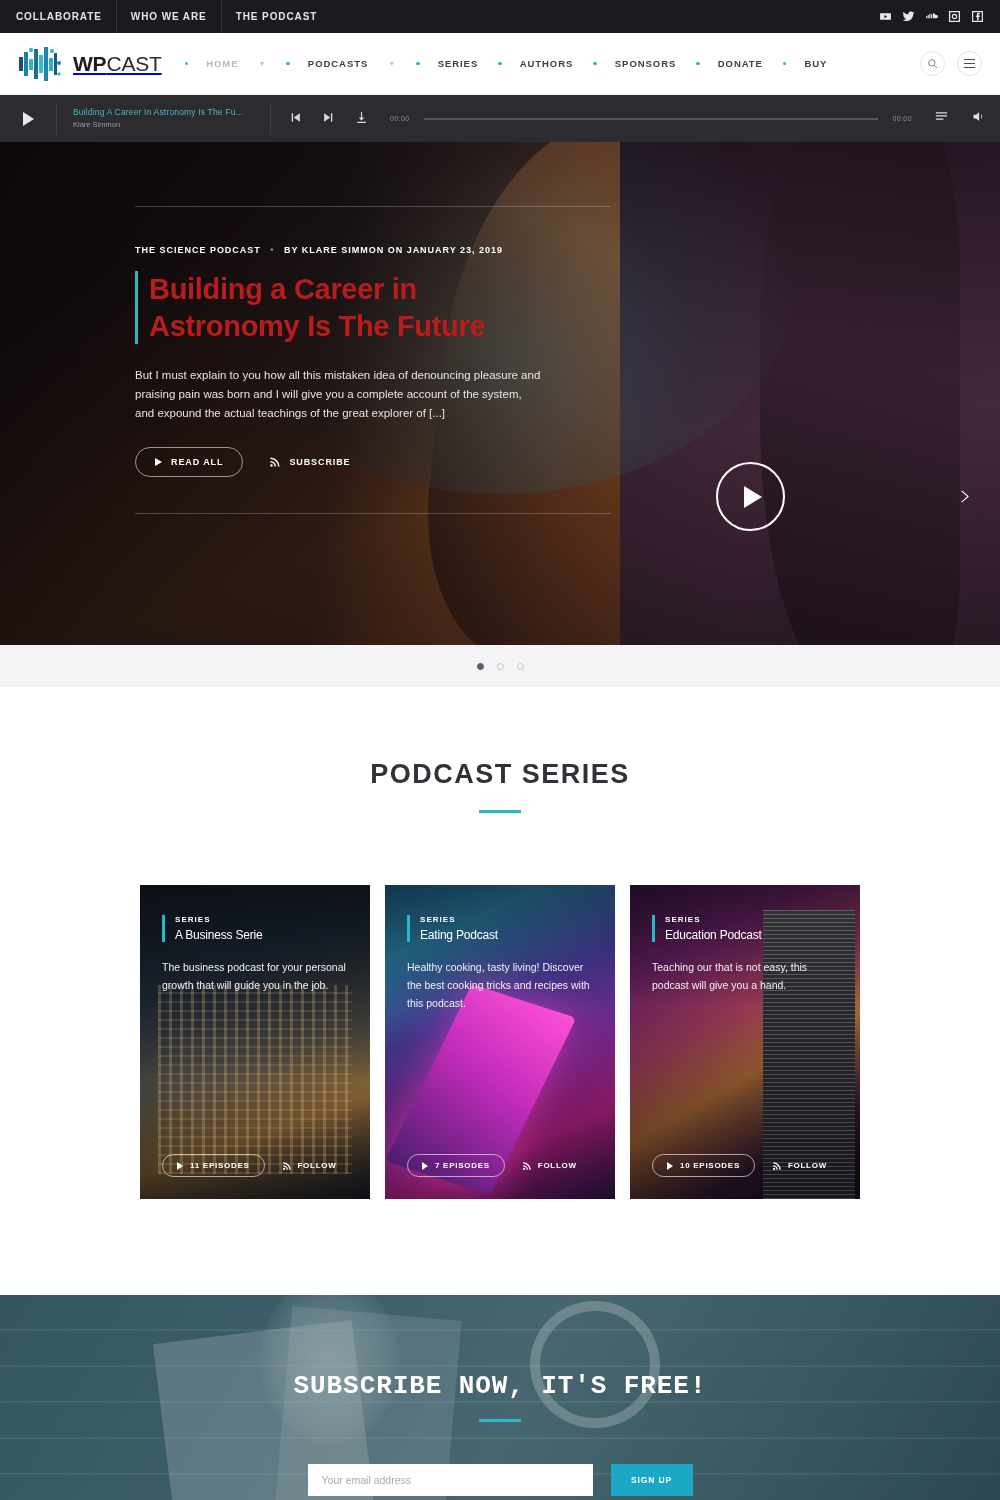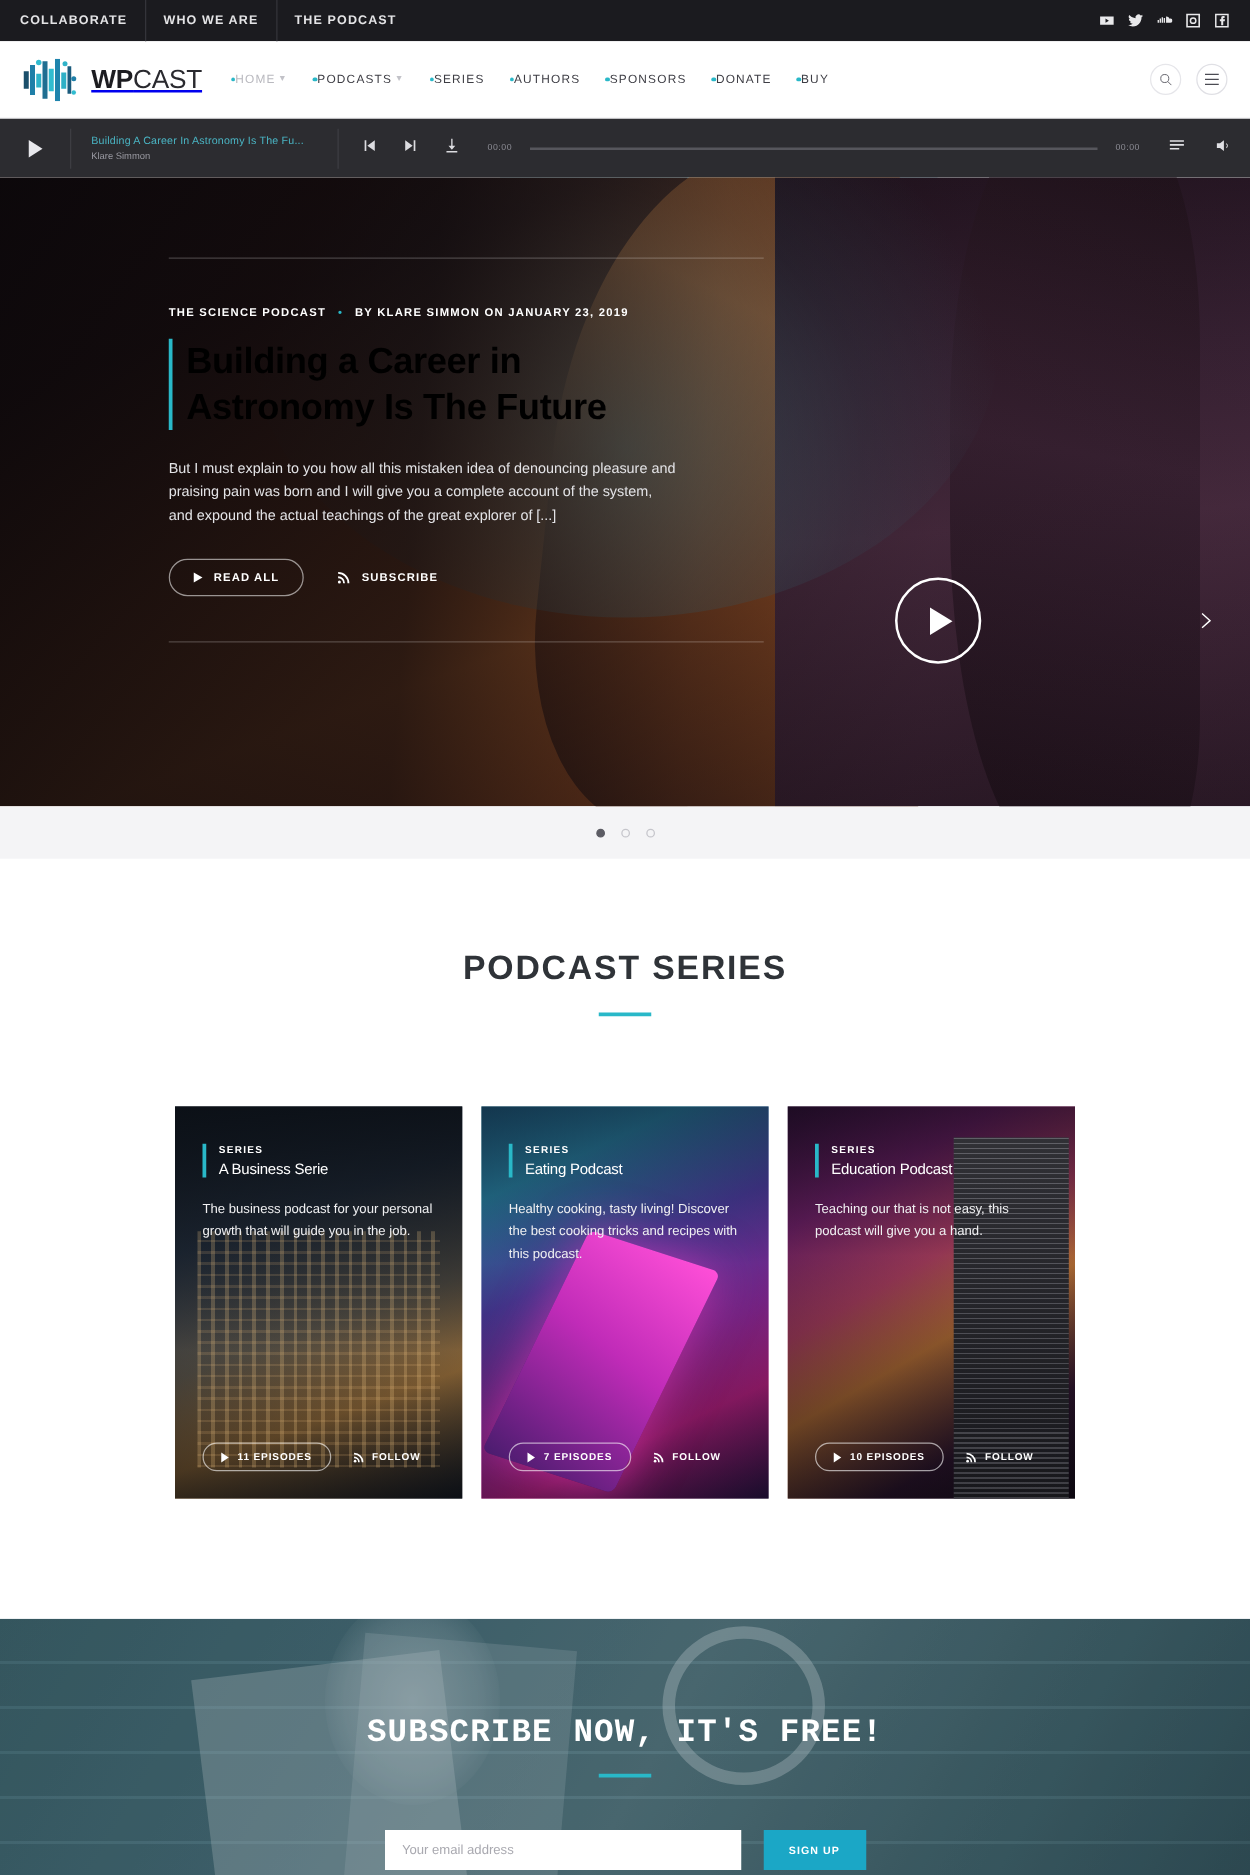--- a/index.html
+++ b/index.html
@@ -35,22 +35,22 @@
     height:62px; background:#fff; display:flex; align-items:center;
     padding:0 18px; border-bottom:1px solid #ededf0;
   }
   .logo { display:flex; align-items:center; gap:9px; }
   .logo-mark { width:46px; height:34px; display:block; }
   .logo-text { font-size:21px; font-weight:bold; letter-spacing:-.2px; color:#1c1c20; }
   .logo-text .lt-light { font-weight:400; color:#2a2a2f; }
 
   .mainnav { display:flex; align-items:center; margin-left:14px; gap:2px; }
   .mainnav .nv {
-    display:flex; align-items:center; gap:0;
-    font-size:9.5px; font-weight:normal; letter-spacing:.1em; text-transform:uppercase;
+    display:flex; align-items:center; gap:18px;
+    font-size:9.5px; font-weight:bold; letter-spacing:.1em; text-transform:uppercase;
     color:#3d3d44; padding:0 9px; text-decoration:none; white-space:nowrap;
   }
   .mainnav .nv.dim { color:#b9b9bf; }
   .nv .dot { width:3.5px; height:3.5px; border-radius:50%; background:#29b8c8; display:inline-block; }
   .nv.dim .dot { background:#29b8c8; }
   .nv .car { font-size:7px; color:#c2c2c8; margin-left:2px; }
 
   .hdr-right { margin-left:auto; display:flex; align-items:center; gap:12px; }
   .hdr-ico {
     width:25px; height:25px; border-radius:50%; border:1px solid #e6e6ea;
@@ -133,21 +133,21 @@
   .hero-inner { position:relative; padding:64px 0 0 135px; width:620px; }
   .hr-line { height:1px; background:rgba(255,255,255,.22); width:476px; margin-bottom:38px; }
   .hr-line.bottom { margin:36px 0 0 0; }
   .hero-eyebrow {
     font-size:9px; font-weight:bold; letter-spacing:.11em; color:#ffffff;
     text-transform:uppercase; margin-bottom:16px;
   }
   .hero-eyebrow .sep { color:#29b8c8; margin:0 6px; }
   .hero-title-wrap { border-left:3px solid #29b8c8; padding-left:11px; margin-bottom:22px; }
   .hero-title {
-    font-size:29px; font-weight:bold; color:#000000; line-height:1.26; letter-spacing:-.3px;
+    font-size:29px; font-weight:bold; color:#b91c1c; line-height:1.26; letter-spacing:-.3px;
     max-width:420px;
   }
   .hero-desc {
     font-size:11.5px; color:#e3e3e6; line-height:1.63; max-width:408px; margin-bottom:25px;
   }
   .hero-actions { display:flex; align-items:center; gap:26px; }
   .btn-pill {
     display:inline-flex; align-items:center; gap:9px;
     border:1px solid rgba(255,255,255,.55); border-radius:18px;
     padding:9px 19px; color:#fff; font-size:9px; font-weight:bold;

